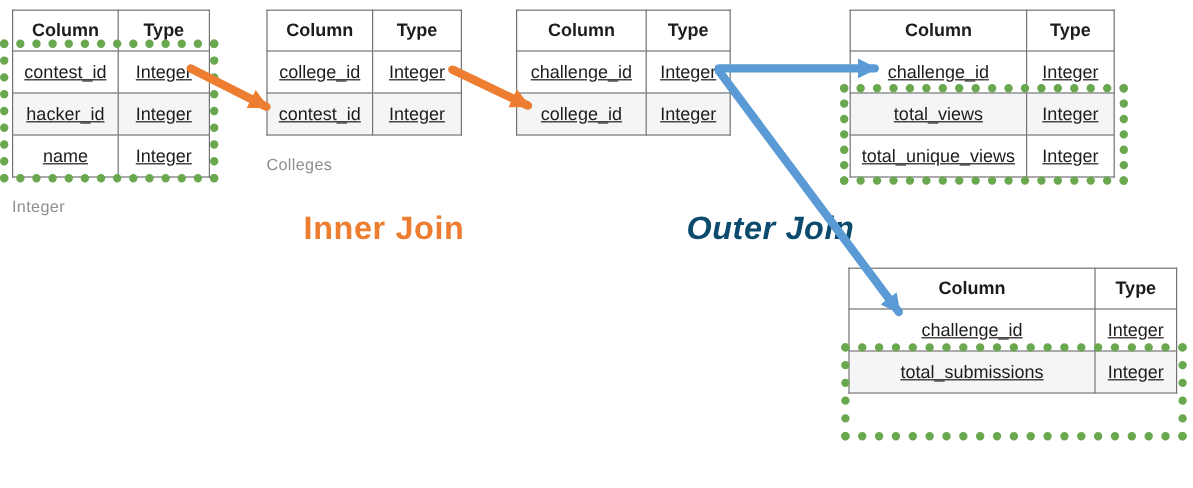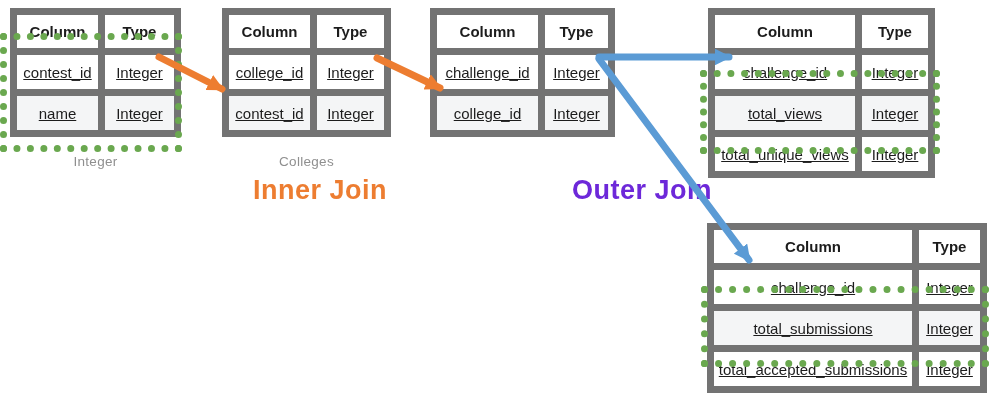--- a/index.html
+++ b/index.html
@@ -3,34 +3,34 @@
 <meta charset="utf-8">
 <style>
   html,body{margin:0;padding:0;background:#ffffff;}
   .canvas{
     position:relative;width:994px;height:407px;background:#ffffff;
     font-family:"Liberation Sans",sans-serif;overflow:hidden;
   }
   .tblwrap{position:absolute;}
   .schema-table{border-collapse:collapse;background:#ffffff;table-layout:fixed;}
   .schema-table th,.schema-table td{
-    border:7px solid #737373;text-align:center;vertical-align:middle;
+    border:1px solid #737373;text-align:center;vertical-align:middle;
     font-size:15px;color:#1c1c1c;padding:0 4px;overflow:hidden;white-space:nowrap;
   }
   .schema-table th{font-weight:bold;height:33px;background:#ffffff;}
   .schema-table td{height:34px;text-decoration:underline;}
   .schema-table tbody tr:nth-child(even) td{background:#f4f5f6;}
-  .tbl-label{margin-top:17px;text-align:center;font-size:13.5px;color:#8f8f8f;letter-spacing:.3px;}
+  .tbl-label{margin-top:17px;font-size:13.5px;color:#8f8f8f;letter-spacing:.3px;}
   .green-box{
     position:absolute;border:7px dotted #6aa84f;box-sizing:border-box;
     pointer-events:none;z-index:3;background:transparent;
   }
   .join-label{position:absolute;font-weight:bold;font-size:27px;letter-spacing:.5px;z-index:5;white-space:nowrap;}
   .join-label.inner{color:#ED7D31;}
-  .join-label.outer{color:#6d28d9;}
+  .join-label.outer{color:#0c4a6e;font-style:italic;}
   svg.arrows{position:absolute;left:0;top:0;z-index:10;pointer-events:none;}
 </style>
 </head>
 <body>
 
 <div class="canvas">
 
   <div class="tblwrap" style="left:10px;top:8px;">
     <table class="schema-table">
       <colgroup>
@@ -39,20 +39,24 @@
         </colgroup>
       <thead>
         <tr>
           <th>Column</th>
           <th>Type</th>
         </tr>
       </thead>
       <tbody>
         <tr>
           <td>contest_id</td>
+          <td>Integer</td>
+        </tr>
+        <tr>
+          <td>hacker_id</td>
           <td>Integer</td>
         </tr>
         <tr>
           <td>name</td>
           <td>Integer</td>
         </tr>
       </tbody>
     </table>
     <div class="tbl-label">Integer</div>
   </div>
@@ -151,24 +155,20 @@
       </thead>
       <tbody>
         <tr>
           <td>challenge_id</td>
           <td>Integer</td>
         </tr>
         <tr>
           <td>total_submissions</td>
           <td>Integer</td>
         </tr>
-        <tr>
-          <td>total_accepted_submissions</td>
-          <td>Integer</td>
-        </tr>
       </tbody>
     </table>
   </div>
 
   <div class="green-box" style="left:0px;top:33px;width:182px;height:119px;"></div>
   <div class="green-box" style="left:700px;top:70px;width:240px;height:84px;"></div>
   <div class="green-box" style="left:701px;top:286px;width:288px;height:81px;"></div>
 
   <div class="join-label inner" style="left:253px;top:175px;">Inner Join</div>
   <div class="join-label outer" style="left:572px;top:175px;">Outer Join</div>

